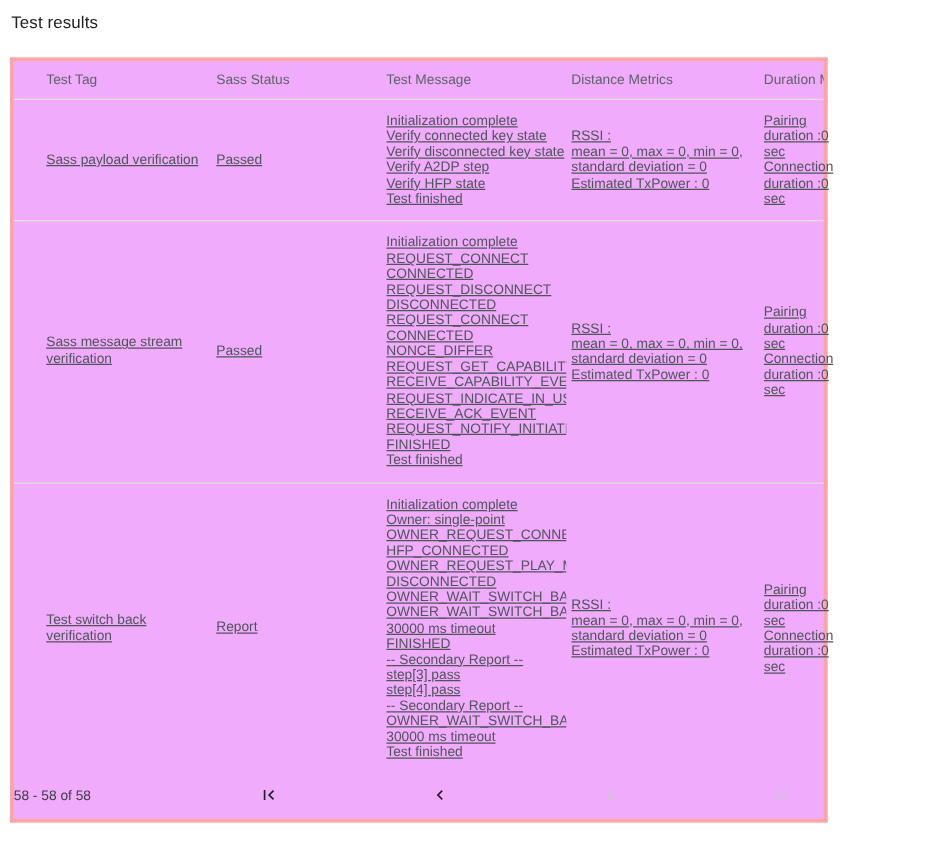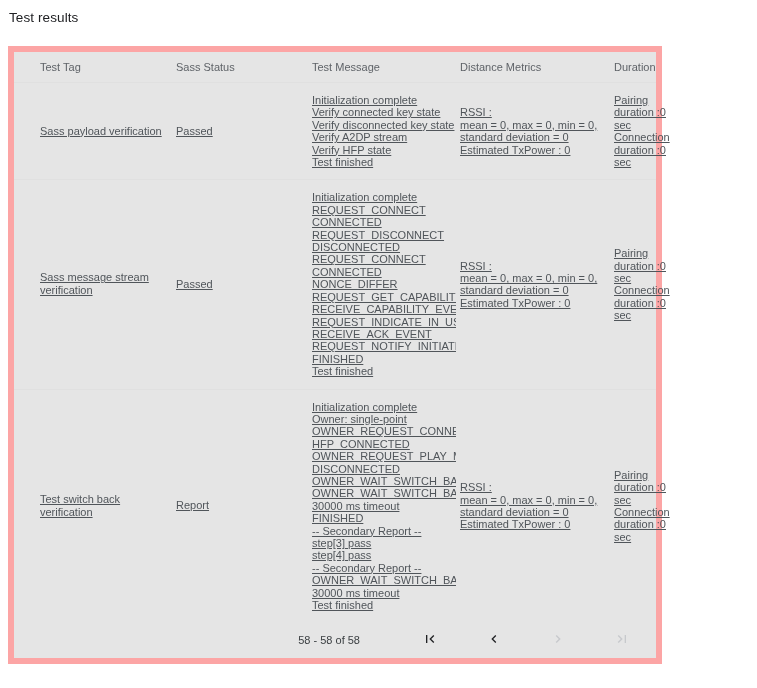--- a/index.html
+++ b/index.html
@@ -16,22 +16,22 @@
     overflow: hidden;
   }
   .page-title {
     font-size: 13.5px;
     font-weight: 500;
     color: #202124;
     letter-spacing: 0.1px;
     margin: 2px 0 21px 1px;
   }
   .results-table {
-    border: 6px solid #fca5a5;
-    background: #e5e5e5;
+    border: 3px solid #fca5a5;
+    background: #f0abfc;
   }
   .grid-row {
     display: grid;
     grid-template-columns: 136px 136px 148px 154px 1fr;
     padding-left: 26px;
     align-items: center;
   }
   .thead {
     height: 31px;
     border-bottom: 1px solid #e0e0e0;
@@ -63,21 +63,21 @@
     overflow: hidden;
   }
   .cell-message {
     overflow: hidden;
     padding-right: 4px;
   }
   .paginator {
     height: 36px;
     display: flex;
     align-items: center;
-    justify-content: flex-end;
+    justify-content: space-between;
     padding-right: 10px;
   }
   .range-label {
     font-size: 11px;
     color: #3c4043;
     margin-right: 30px;
     white-space: nowrap;
   }
   .pg-btn {
     width: 48px;
@@ -111,21 +111,21 @@
     </div>
 
     <div id="tbody">
   <div class="grid-row trow">
     <div class="cell cell-tag">Sass payload verification</div>
     <div class="cell cell-status">Passed</div>
     <div class="cell cell-message">
             <div class="line">Initialization complete</div>
             <div class="line">Verify connected key state</div>
             <div class="line">Verify disconnected key state</div>
-            <div class="line">Verify A2DP stream</div>
+            <div class="line">Verify A2DP step</div>
             <div class="line">Verify HFP state</div>
             <div class="line">Test finished</div>
           </div>
     <div class="cell cell-distance">
             <div class="line">RSSI :</div>
             <div class="line">mean = 0, max = 0, min = 0,</div>
             <div class="line">standard deviation = 0</div>
             <div class="line">Estimated TxPower : 0</div>
           </div>
     <div class="cell cell-duration">

